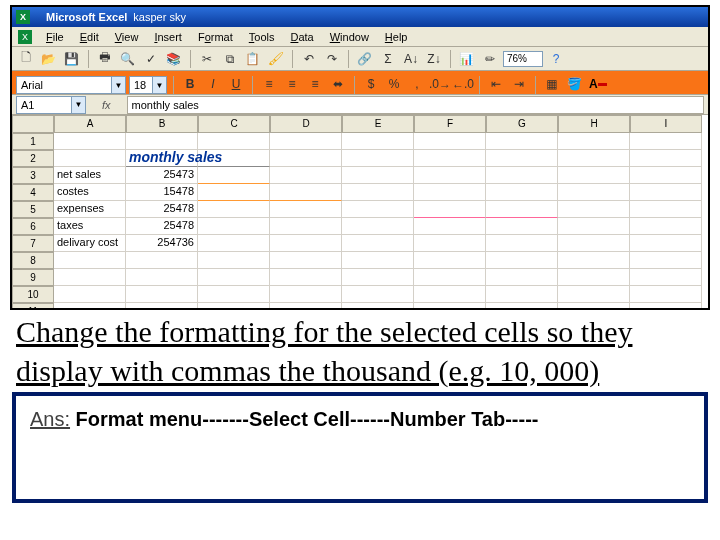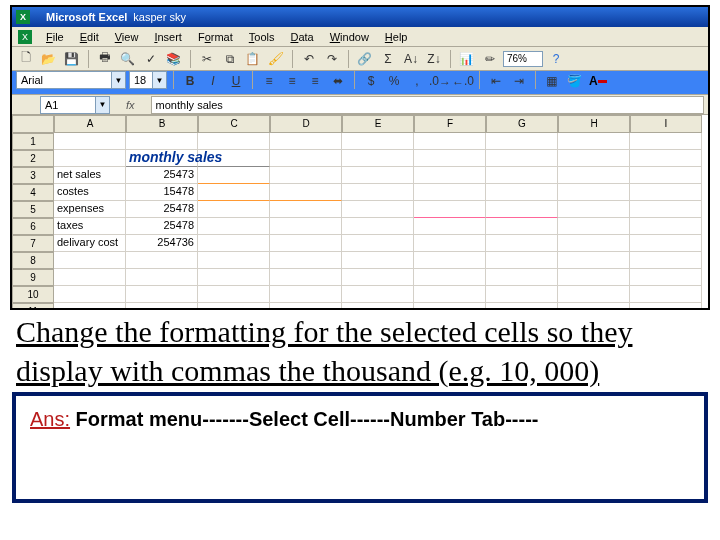--- a/index.html
+++ b/index.html
@@ -73,23 +73,23 @@
     cursor: default;
   }
   .sep { width: 1px; height: 18px; background: #aca899; margin: 0 3px; }
   .zoombox {
     width: 40px; height: 16px;
     border: 1px solid #7f9db9; background: #fff;
     font-size: 10px; padding: 0 3px;
     display: inline-flex; align-items: center;
   }
   .fmtbar {
-    background: #3b82f6;
+    background: #f97316;
     height: 24px;
-    display: flex; align-items: flex-start;
+    display: flex; align-items: flex-end;
     padding: 0 4px;
     gap: 3px;
     border-bottom: 1px solid #aca899;
     font-size: 11px;
   }
   .combo {
     background: #fff; border: 1px solid #7f9db9;
     height: 18px; display: inline-flex; align-items: center;
     padding: 0 4px;
     position: relative;
@@ -102,21 +102,20 @@
     font-size: 8px;
   }
   .fontcombo { width: 110px; }
   .sizecombo { width: 38px; }
   .formulabar {
     background: #ece9d8;
     height: 20px;
     display: flex; align-items: center;
     border-bottom: 1px solid #aca899;
     font-size: 11px;
-    padding-left: 24px;
   }
   .namebox {
     width: 70px; height: 18px; background: #fff;
     border: 1px solid #7f9db9; margin-left: 4px;
     display: inline-flex; align-items: center; padding: 0 4px;
     position: relative;
   }
   .namebox .arr {
     position: absolute; right: 0; top: 0; bottom: 0;
     width: 14px; background: #dbeaf9;
@@ -179,21 +178,21 @@
   .answer {
     position: absolute;
     left: 12px; top: 392px;
     width: 696px;
     border: 4px solid #001a66;
     padding: 10px 14px 12px 14px;
     font-family: Arial, sans-serif;
     font-size: 20px;
     line-height: 1.35;
   }
-  .answer .ans-label { color: #b91c1c; }
+  .answer .ans-label { color: #404040; }
   .paint { color: #f2a800; font-size: 13px; }
   .colorbar { display:inline-block; width:10px; height:3px; background:#c00; vertical-align:-2px;}
   .corner { grid-column: 1 / 3; }
 </style>
 </head>
 <body>
 
 <div class="frame">
 
   <div class="titlebar">

